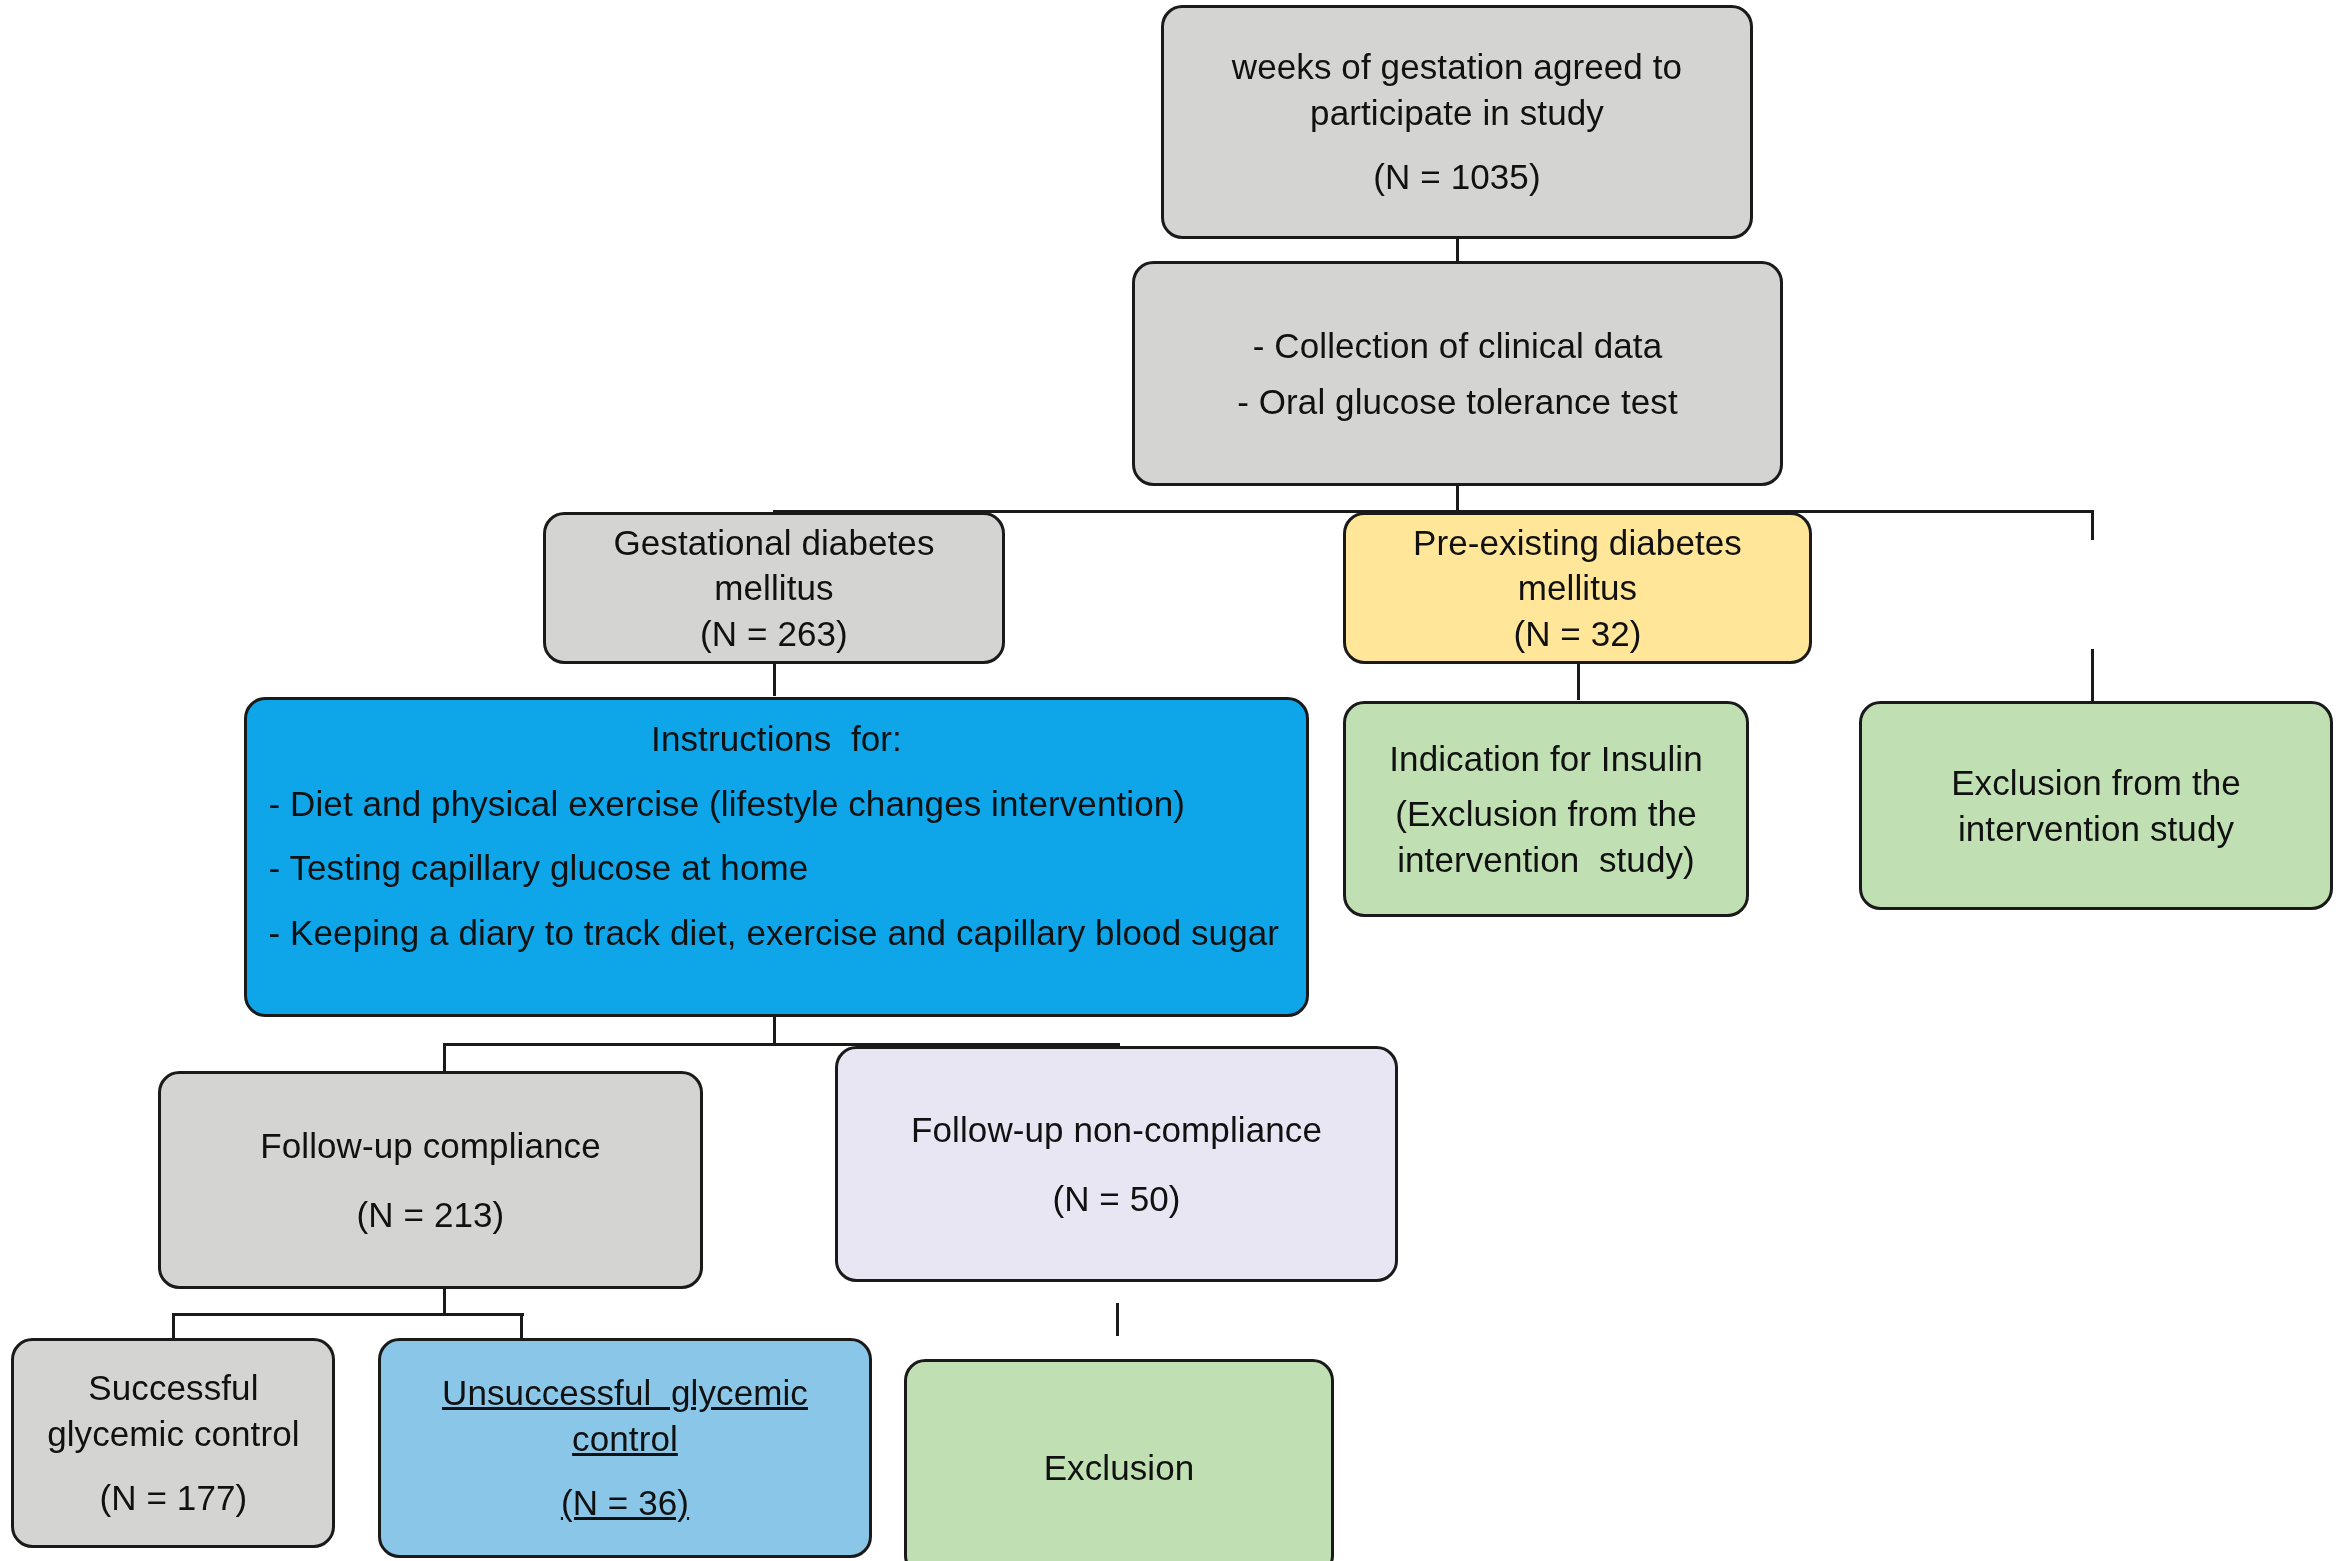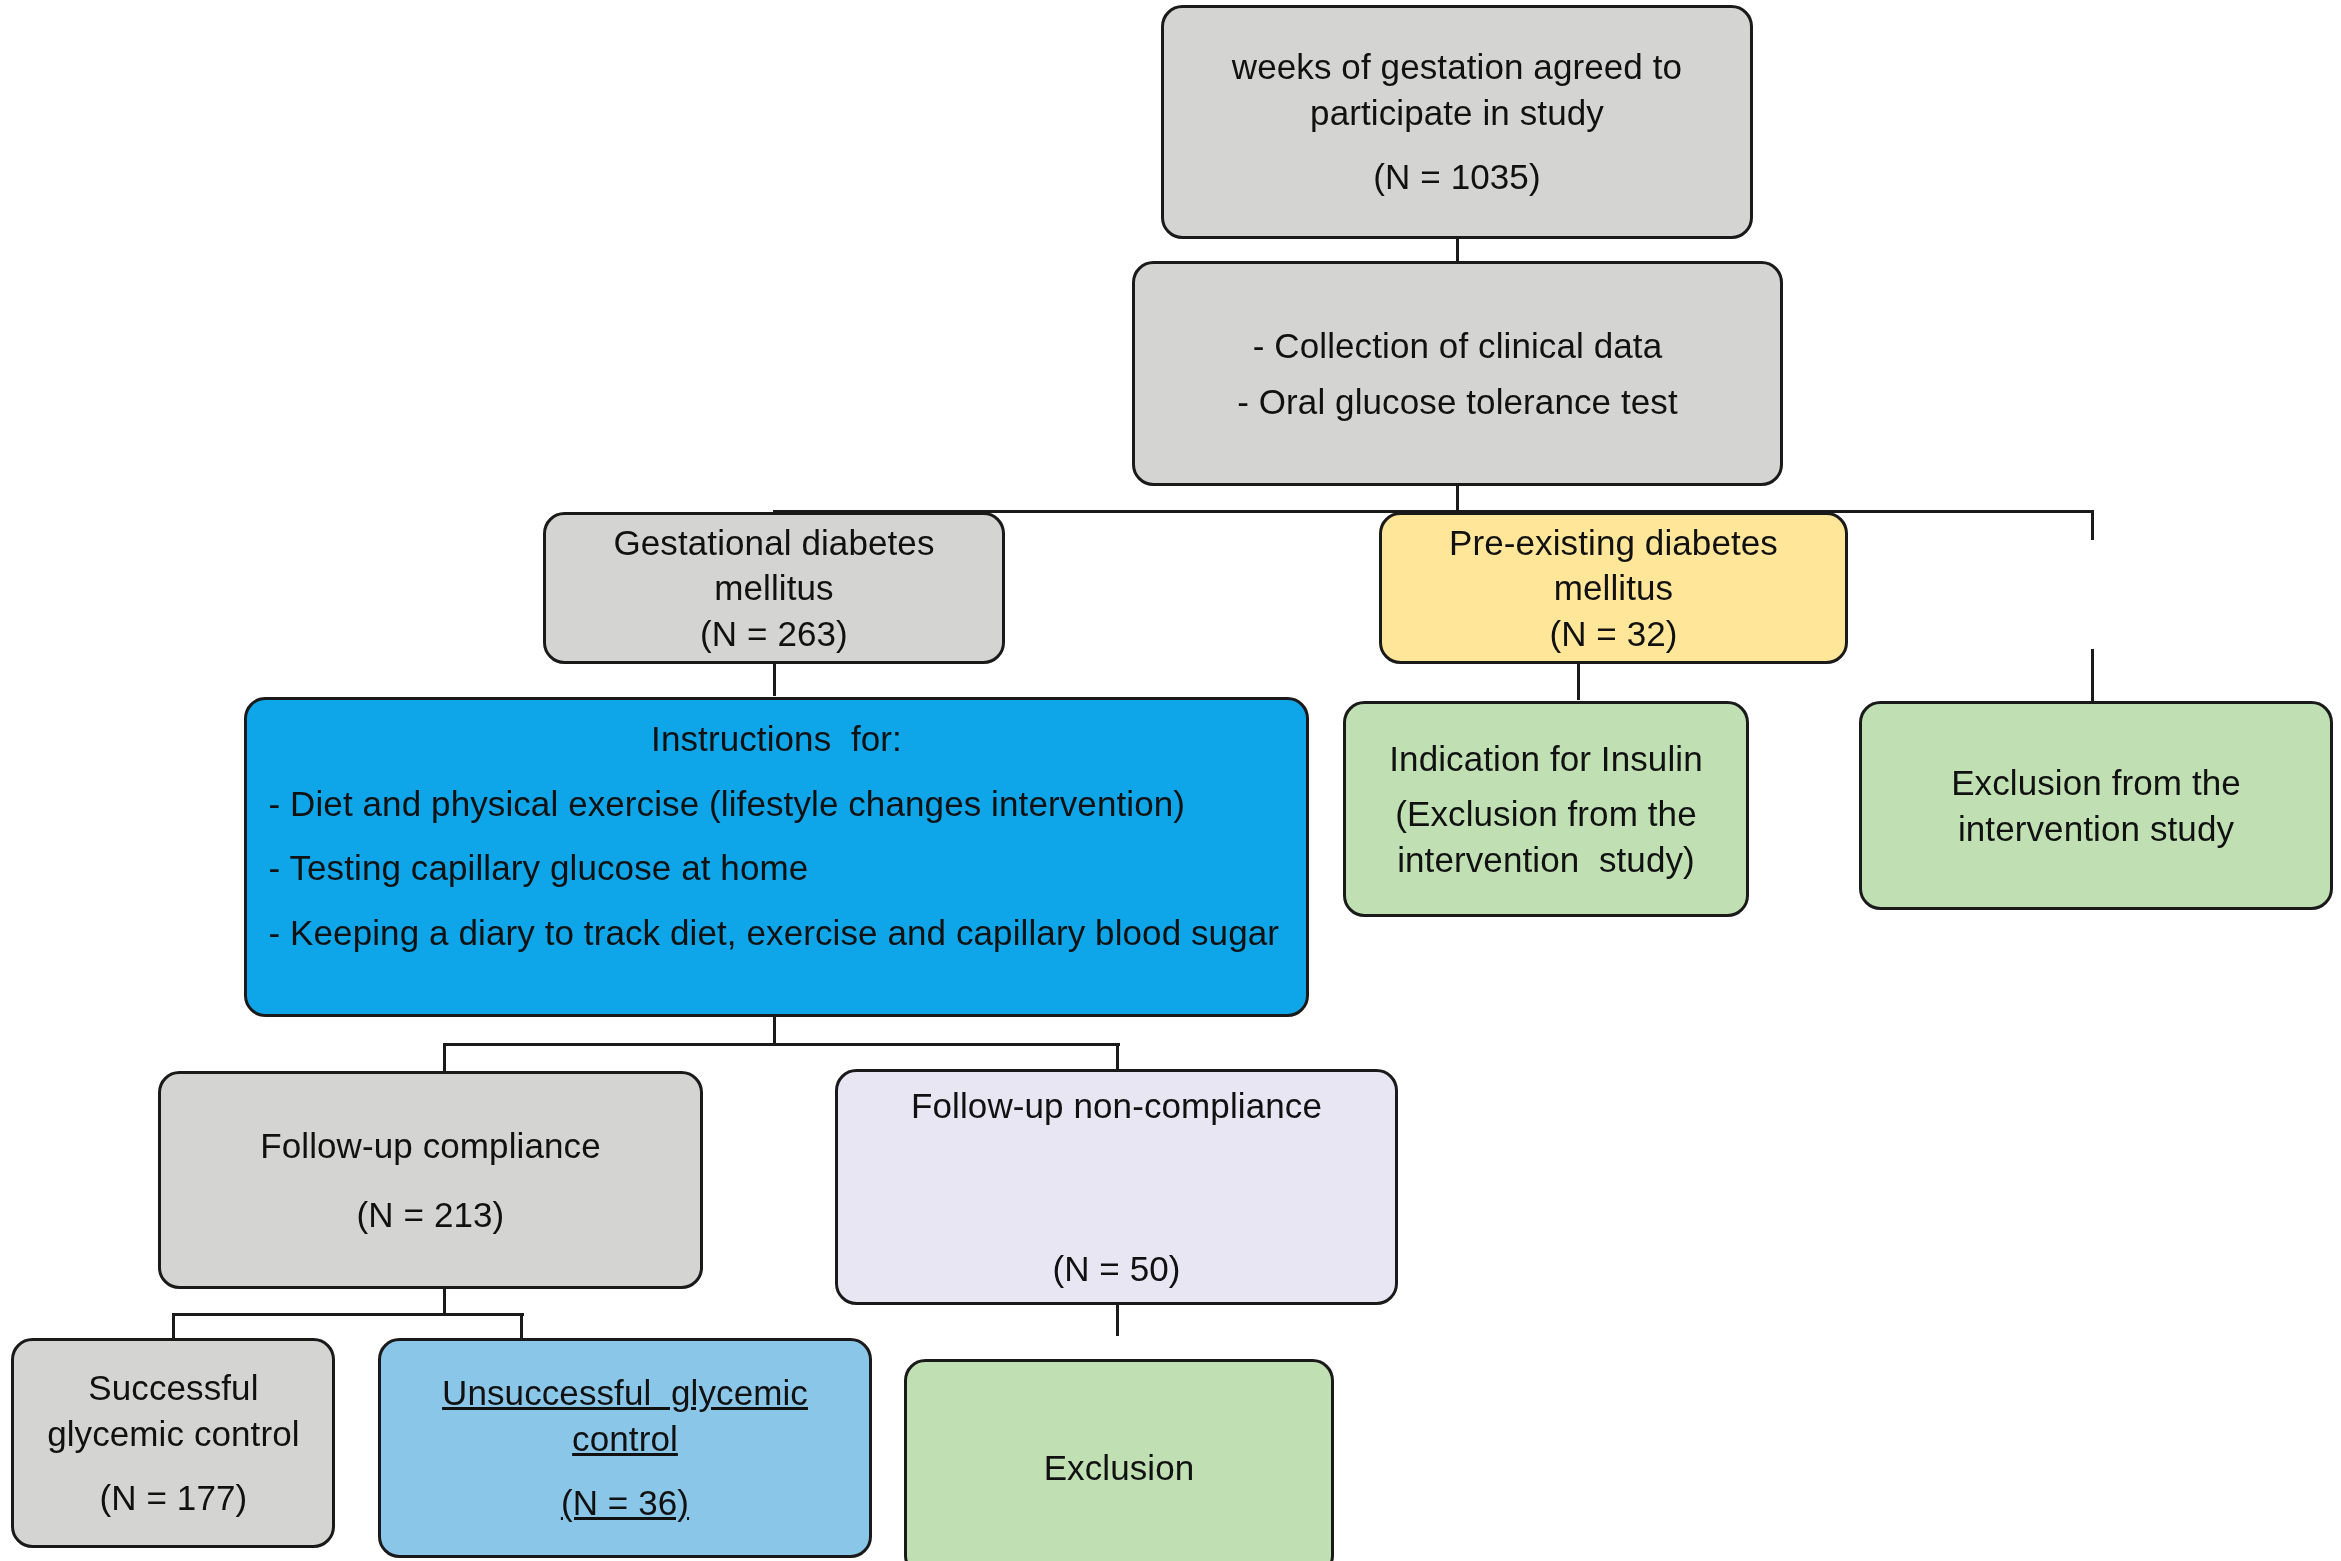--- a/index.html
+++ b/index.html
@@ -86,21 +86,21 @@
     <span class="ln">- Oral glucose tolerance test</span>
   </div>
 
   <div class="node" style="left:543px;top:512px;width:462px;height:152px;background:#d4d4d2;">
     <span class="ln">Gestational diabetes</span>
     <span class="ln">mellitus</span>
     <span class="gap-sm"></span>
     <span class="ln">(N = 263)</span>
   </div>
 
-  <div class="node" style="left:1343px;top:512px;width:469px;height:152px;background:#ffe699;margin-left:36px;">
+  <div class="node" style="left:1343px;top:512px;width:469px;height:152px;background:#ffe699;">
     <span class="ln">Pre-existing diabetes</span>
     <span class="ln">mellitus</span>
     <span class="gap-sm"></span>
     <span class="ln">(N = 32)</span>
   </div>
 
 
   <div class="node left-align" style="left:244px;top:697px;width:1065px;height:320px;background:#0ea5e9;justify-content:flex-start;padding:16.4px 21.5px;">
     <span class="hdr">Instructions  for:</span>
     <span class="gap-md"></span>
@@ -122,21 +122,21 @@
     <span class="ln">Exclusion from the</span>
     <span class="ln">intervention study</span>
   </div>
 
   <div class="node" style="left:158px;top:1071px;width:545px;height:218px;background:#d4d4d2;">
     <span class="ln">Follow-up compliance</span>
     <span class="gap-lg"></span>
     <span class="ln">(N = 213)</span>
   </div>
 
-  <div class="node" style="left:835px;top:1069px;width:563px;height:236px;background:#e8e6f2;gap:47px;">
+  <div class="node" style="left:835px;top:1046px;width:563px;height:236px;background:#e8e6f2;">
     <span class="ln">Follow-up non-compliance</span>
     <span class="gap-lg"></span>
     <span class="ln">(N = 50)</span>
   </div>
 
   <div class="node" style="left:11.4px;top:1338px;width:324px;height:210px;background:#d4d4d2;">
     <span class="ln">Successful</span>
     <span class="ln">glycemic control</span>
     <span class="gap-md"></span>
     <span class="ln">(N = 177)</span>

